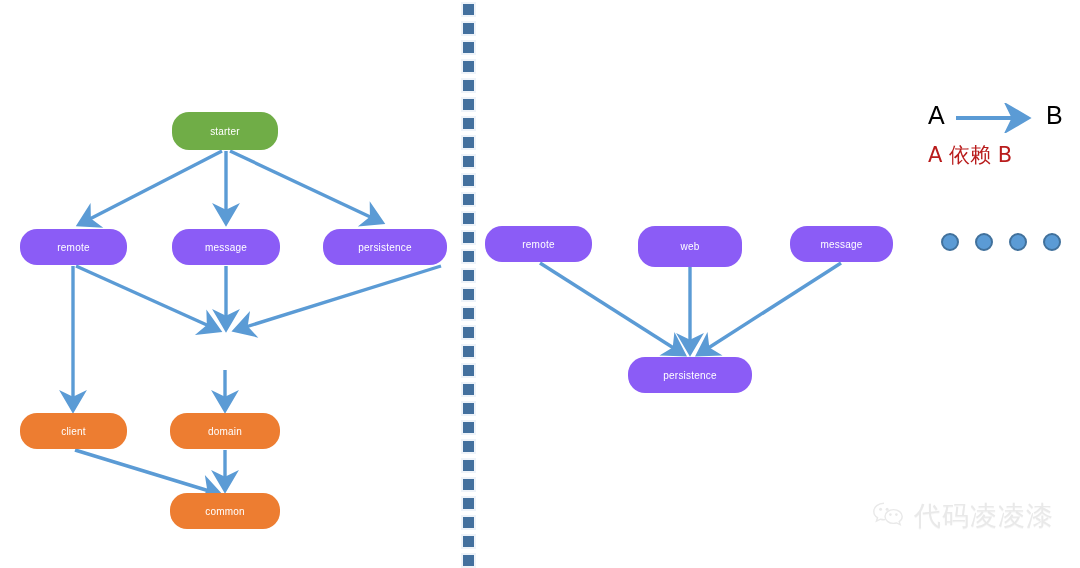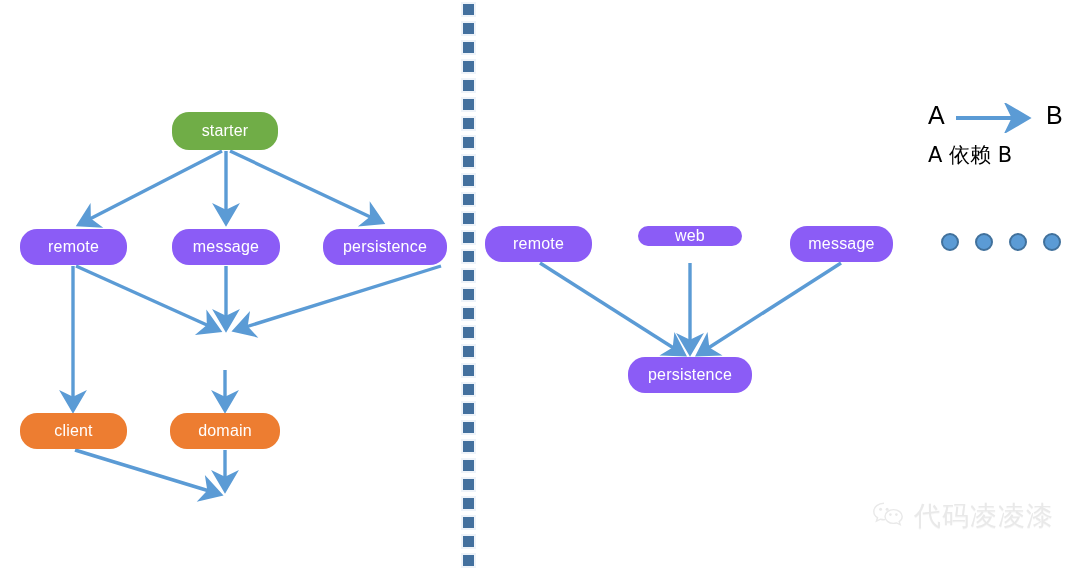--- a/index.html
+++ b/index.html
@@ -15,21 +15,21 @@
     width: 1080px;
     height: 568px;
     background: #ffffff;
     overflow: hidden;
   }
   .node {
     position: absolute;
     box-sizing: border-box;
     border-radius: 17px;
     color: #ffffff;
-    font-size: 16px;
+    font-size: 10px;
     display: flex;
     align-items: center;
     justify-content: center;
     letter-spacing: 0.2px;
     user-select: none;
     z-index: 3;
   }
   .node.green  { background: #70AD47; }
   .node.blue   { background: #8b5cf6; }
   .node.orange { background: #ED7D31; }
@@ -62,21 +62,21 @@
     user-select: none;
   }
   .legend-text {
     position: absolute;
     color: #000000;
     font-size: 25px;
     line-height: 1;
   }
   .legend-cjk {
     position: absolute;
-    color: #000000;
+    color: #b91c1c;
     font-size: 21px;
     line-height: 1;
     font-family: "DejaVu Sans", sans-serif;
   }
   .legend-dots {
     position: absolute;
     display: flex;
     gap: 16px;
   }
   .legend-dots span {
@@ -159,26 +159,29 @@
 
 
   <div class="node orange" style="left:20px; top:413px; width:107px; height:36px;">
     <span>client</span>
   </div>
 
   <div class="node orange" style="left:170px; top:413px; width:110px; height:36px;">
     <span>domain</span>
   </div>
 
+  <div class="node orange" style="left:170px; top:493px; width:110px; height:36px;">
+    <span>common</span>
+  </div>
 
   <div class="node blue" style="left:485px; top:226px; width:107px; height:36px;">
     <span>remote</span>
   </div>
 
-  <div class="node blue" style="left:638px; top:226px; width:104px; height:20px;">
+  <div class="node blue" style="left:638px; top:226px; width:104px; height:41px;">
     <span>web</span>
   </div>
 
   <div class="node blue" style="left:790px; top:226px; width:103px; height:36px;">
     <span>message</span>
   </div>
 
   <div class="node blue" style="left:628px; top:357px; width:124px; height:36px;">
     <span>persistence</span>
   </div>

